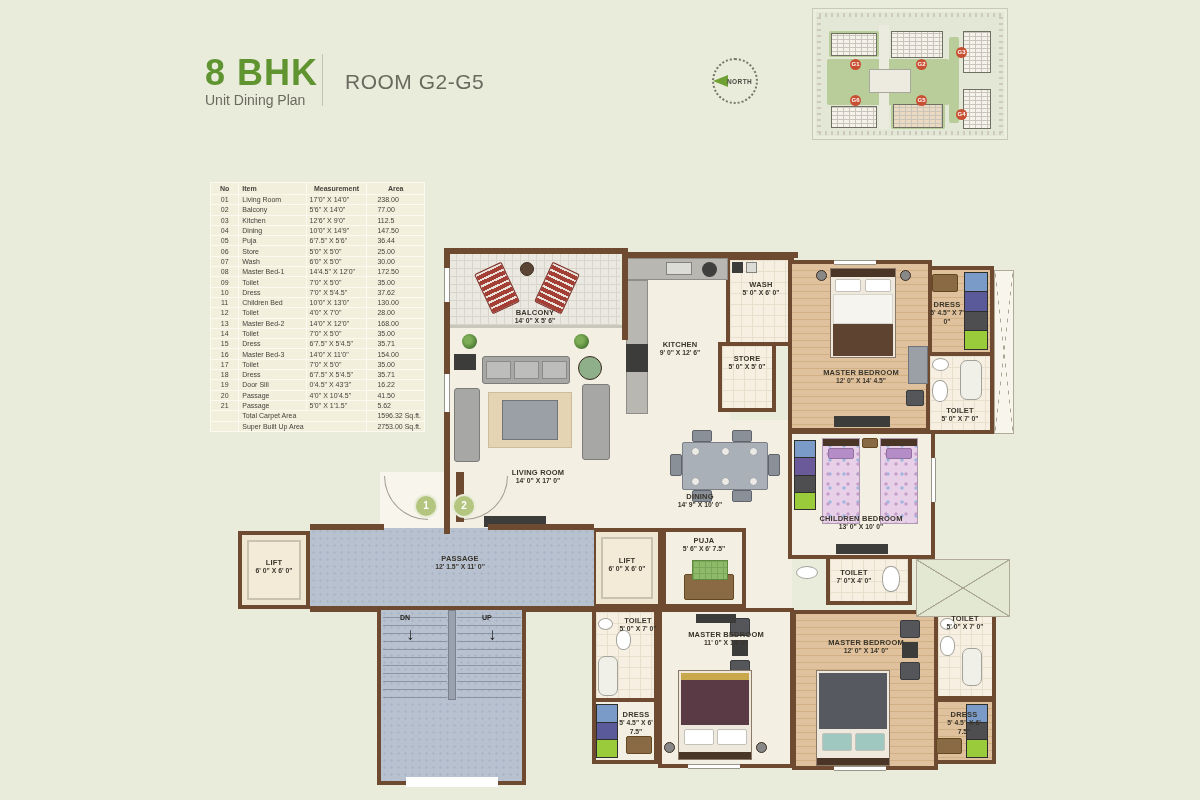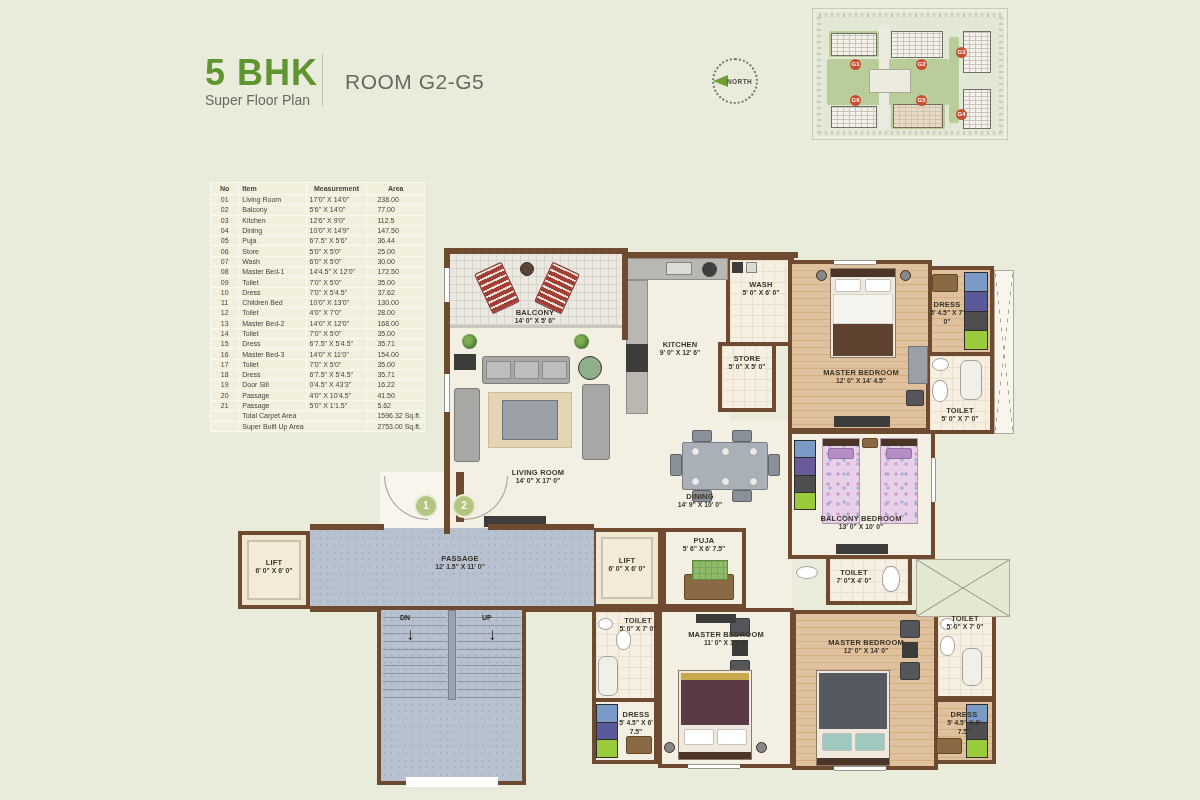--- a/index.html
+++ b/index.html
@@ -111,22 +111,22 @@
   .doorno { position:absolute; width:20px; height:20px; border-radius:50%; background:#b3c57e; color:#fff;
     font-size:10px; font-weight:bold; text-align:center; line-height:20px; z-index:45; box-shadow:0 0 0 2px #e8ecd8; }
   .arc { position:absolute; z-index:24; border:1.5px solid #a39e92; }
   .stair-lbl { position:absolute; font-size:7px; font-weight:bold; color:#26241e; z-index:40; }
   .dn-arrow { position:absolute; font-size:17px; color:#1c1a16; z-index:40; line-height:1; }
 </style>
 </head>
 <body>
 
 <div class="abs" style="left:205px; top:52px;">
-  <div class="title">5 BHK</div>
-  <div class="subtitle">Super Floor Plan</div>
+  <div class="title">8 BHK</div>
+  <div class="subtitle">Unit Dining Plan</div>
 </div>
 <div class="vdiv abs" style="left:322px; top:54px; height:52px;"></div>
 <div class="block-name abs" style="left:345px; top:70px;">ROOM G2-G5</div>
 
 <div class="abs" style="left:712px; top:58px;">
   <div class="north-circle abs" style="left:0; top:0;"></div>
   <div class="north-arrow abs" style="left:1px; top:17px;"></div>
   <div class="north-text abs" style="left:15px; top:20px;">NORTH</div>
 </div>
 
@@ -561,21 +561,21 @@
   </div>
   <div class="lbl" style="left:700px; top:178px; width:60px;">
     <span class="nm">TOILET</span>
     <span class="dm">5' 0" X 7' 0"</span>
   </div>
   <div class="lbl" style="left:428px; top:264px; width:84px;">
     <span class="nm">DINING</span>
     <span class="dm">14' 9" X 10' 0"</span>
   </div>
   <div class="lbl" style="left:566px; top:286px; width:130px;">
-    <span class="nm">BALCONY BEDROOM</span>
+    <span class="nm">CHILDREN BEDROOM</span>
     <span class="dm">13' 0" X 10' 0"</span>
   </div>
   <div class="lbl" style="left:598px; top:340px; width:52px;">
     <span class="nm">TOILET</span>
     <span class="dm">7' 0"X 4' 0"</span>
   </div>
   <div class="lbl" style="left:438px; top:308px; width:72px;">
     <span class="nm">PUJA</span>
     <span class="dm">5' 6" X 6' 7.5"</span>
   </div>

